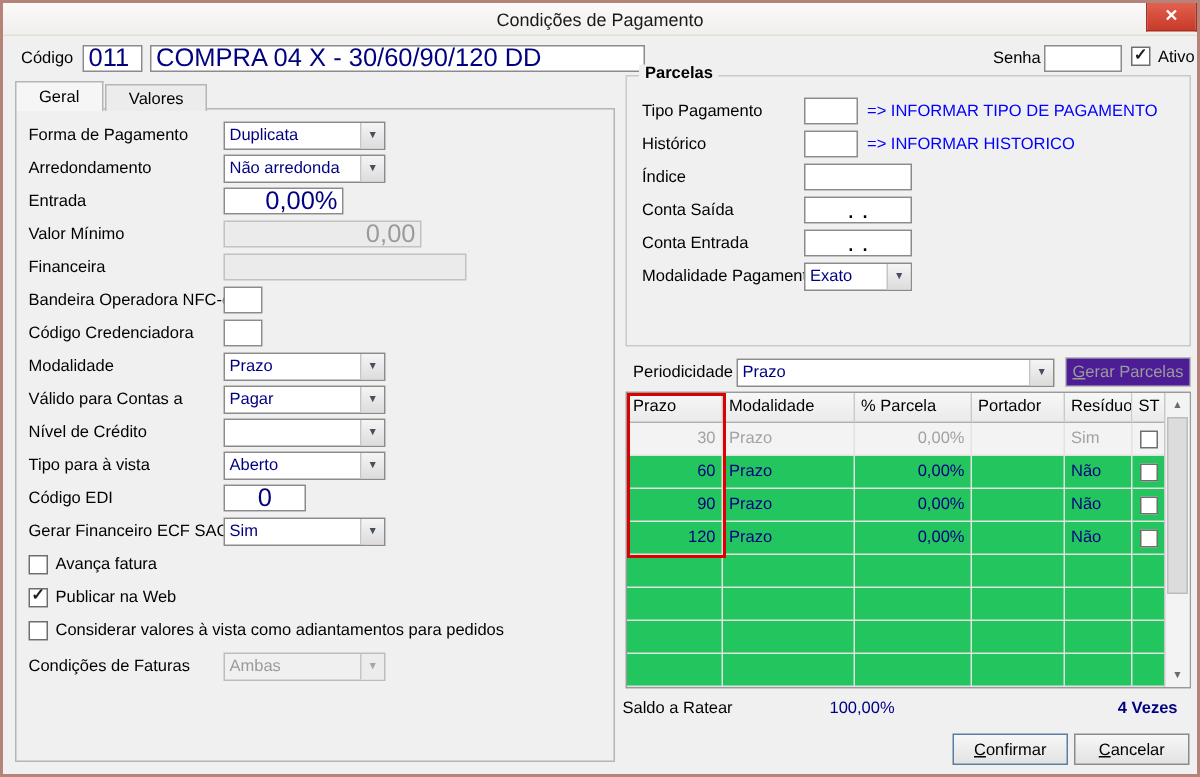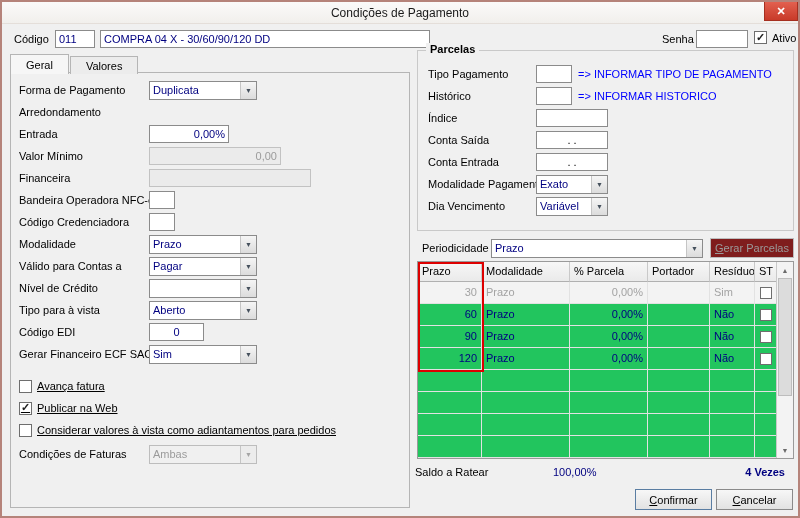--- a/index.html
+++ b/index.html
@@ -15,21 +15,21 @@
   .close-btn { position:absolute; top:0; right:0; width:34px; height:19px;
                background:linear-gradient(#e2604f,#c83a29); border:1px solid #a52f20; border-top:none;
                display:flex; align-items:center; justify-content:center; cursor:pointer; }
   .close-x { color:#fff; font-size:11px; font-weight:bold; line-height:1; }
 
   .lbl { color:#000; }
   .lbl.dis, .dis-label { color:#9b9b9b; }
   .navy { color:#000080; }
 
   .txt { height:18px; border:1px solid #8b8b8b; background:#fff; font-family:inherit;
-         font-size:11px; padding:0 3px; color:#000; }
+         font-size:17px; padding:0 3px; color:#000; }
   .txt.navy { color:#000080; }
   .txt.right { text-align:right; }
   .txt.center { text-align:center; }
   .txt.dis { background:#ebebeb; border-color:#c2c2c2; color:#9b9b9b; }
 
   .combo { display:flex; align-items:stretch; width:108px; height:19px;
            border:1px solid #8b8b8b; background:#fff; cursor:default; }
   .combo .val { flex:1; padding:2px 3px 0 3px; color:#000080; white-space:nowrap; overflow:hidden; }
   .combo .arrow { width:16px; display:flex; align-items:center; justify-content:center;
                   background:linear-gradient(#f5f5f5,#dcdcdc); border-left:1px solid #c5c5c5;
@@ -59,42 +59,42 @@
          position:relative; top:1px; cursor:pointer; }
   .tab.active { background:#f6f6f6; height:20px; top:1px; z-index:3; }
 
   .tab-page { position:absolute; left:8px; top:70px; width:400px; height:436px;
               border:1px solid #b5b5b5; background:#f0f0f0; padding-top:6px; }
 
   .frow { display:flex; align-items:center; height:22px; padding-left:8px; }
   .flabel { width:130px; flex:none; color:#000; white-space:nowrap; }
   .w26 { width:26px; } .w55 { width:55px; } .w80 { width:80px; }
   .w108 { width:108px; } .w132 { width:132px; } .w162 { width:162px; } .w212{width:212px;}
-  .chk-block { margin-top:10px;text-decoration:underline; }
+  .chk-block { margin-top:0; }
   .chk-frow { display:flex; align-items:center; height:22px; padding-left:8px; }
 
   
   .group-parcelas { position:absolute; left:415px; top:48px; width:377px; height:181px;
                     border:1px solid #c9c9c9; }
   .group-legend { position:absolute; top:-8px; left:8px; background:#f0f0f0; padding:0 4px;
                   font-weight:bold; color:#000; }
   .prow { display:flex; align-items:center; height:22px; padding-left:10px; }
   .prow:first-of-type { margin-top:12px; }
   .plabel { width:108px; flex:none; color:#000; white-space:nowrap; }
   .w36 { width:36px; } .w72 { width:72px; }
   .hint { color:#0000ff; margin-left:6px; white-space:nowrap; }
 
   
   .period-row { position:absolute; left:415px; top:236px; width:377px; height:20px;
                 display:flex; align-items:center; }
   .period-row .plabel2 { width:74px; padding-left:5px; flex:none; }
   .btn { display:flex; align-items:center; justify-content:center;
          background:linear-gradient(#f7f7f7,#e2e2e2); border:1px solid #8a8a8a;
          font-family:inherit; font-size:11px; color:#000; cursor:pointer; }
-  .btn.disabled { color:#9b9b9b; border-color:#bdbdbd; background:#7f1d1d; cursor:default; }
+  .btn.disabled { color:#9b9b9b; border-color:#bdbdbd; background:#4c1d95; cursor:default; }
   .btn-gerar { width:84px; height:20px; margin-left:auto; }
   .btn-label { display:block; }
   .btn-label::first-letter { text-decoration:underline; }
 
   
   .grid { position:absolute; left:415px; top:259px; width:377px; height:198px;
           border:1px solid #9a9a9a; background:#fff; display:flex; }
   .grid-main { width:358px; position:relative; }
   .grid-header { display:flex; height:20px; }
   .gh { border-right:1px solid #c9c9c9; border-bottom:1px solid #b0b0b0; padding:0 4px;
@@ -170,20 +170,24 @@
     <div class="frow">
       <span class="flabel">Forma de Pagamento</span>
       <div class="combo w108">
         <span class="val">Duplicata</span>
         <span class="arrow">▼</span>
       </div>
     </div>
 
     <div class="frow">
       <span class="flabel">Arredondamento</span>
+      <div class="combo w108">
+        <span class="val">Não arredonda</span>
+        <span class="arrow">▼</span>
+      </div>
     </div>
 
     <div class="frow">
       <span class="flabel">Entrada</span>
       <input class="txt navy right w80" value="0,00%" style="">
     </div>
 
     <div class="frow">
       <span class="flabel dis-label">Valor Mínimo</span>
       <input class="txt dis right w132" value="0,00" style="">
@@ -317,27 +321,20 @@
     </div>
 
     <div class="prow">
       <span class="plabel">Modalidade Pagamento</span>
       <div class="combo w72">
         <span class="val">Exato</span>
         <span class="arrow">▼</span>
       </div>
     </div>
 
-    <div class="prow">
-      <span class="plabel">Dia Vencimento</span>
-      <div class="combo w72">
-        <span class="val">Variável</span>
-        <span class="arrow">▼</span>
-      </div>
-    </div>
   </div>
 
   <div class="period-row">
     <span class="plabel2 lbl">Periodicidade</span>
     <div class="combo w212">
       <span class="val">Prazo</span>
       <span class="arrow">▼</span>
     </div>
     <button class="btn disabled btn-gerar">
       <span class="btn-label">Gerar Parcelas</span>

